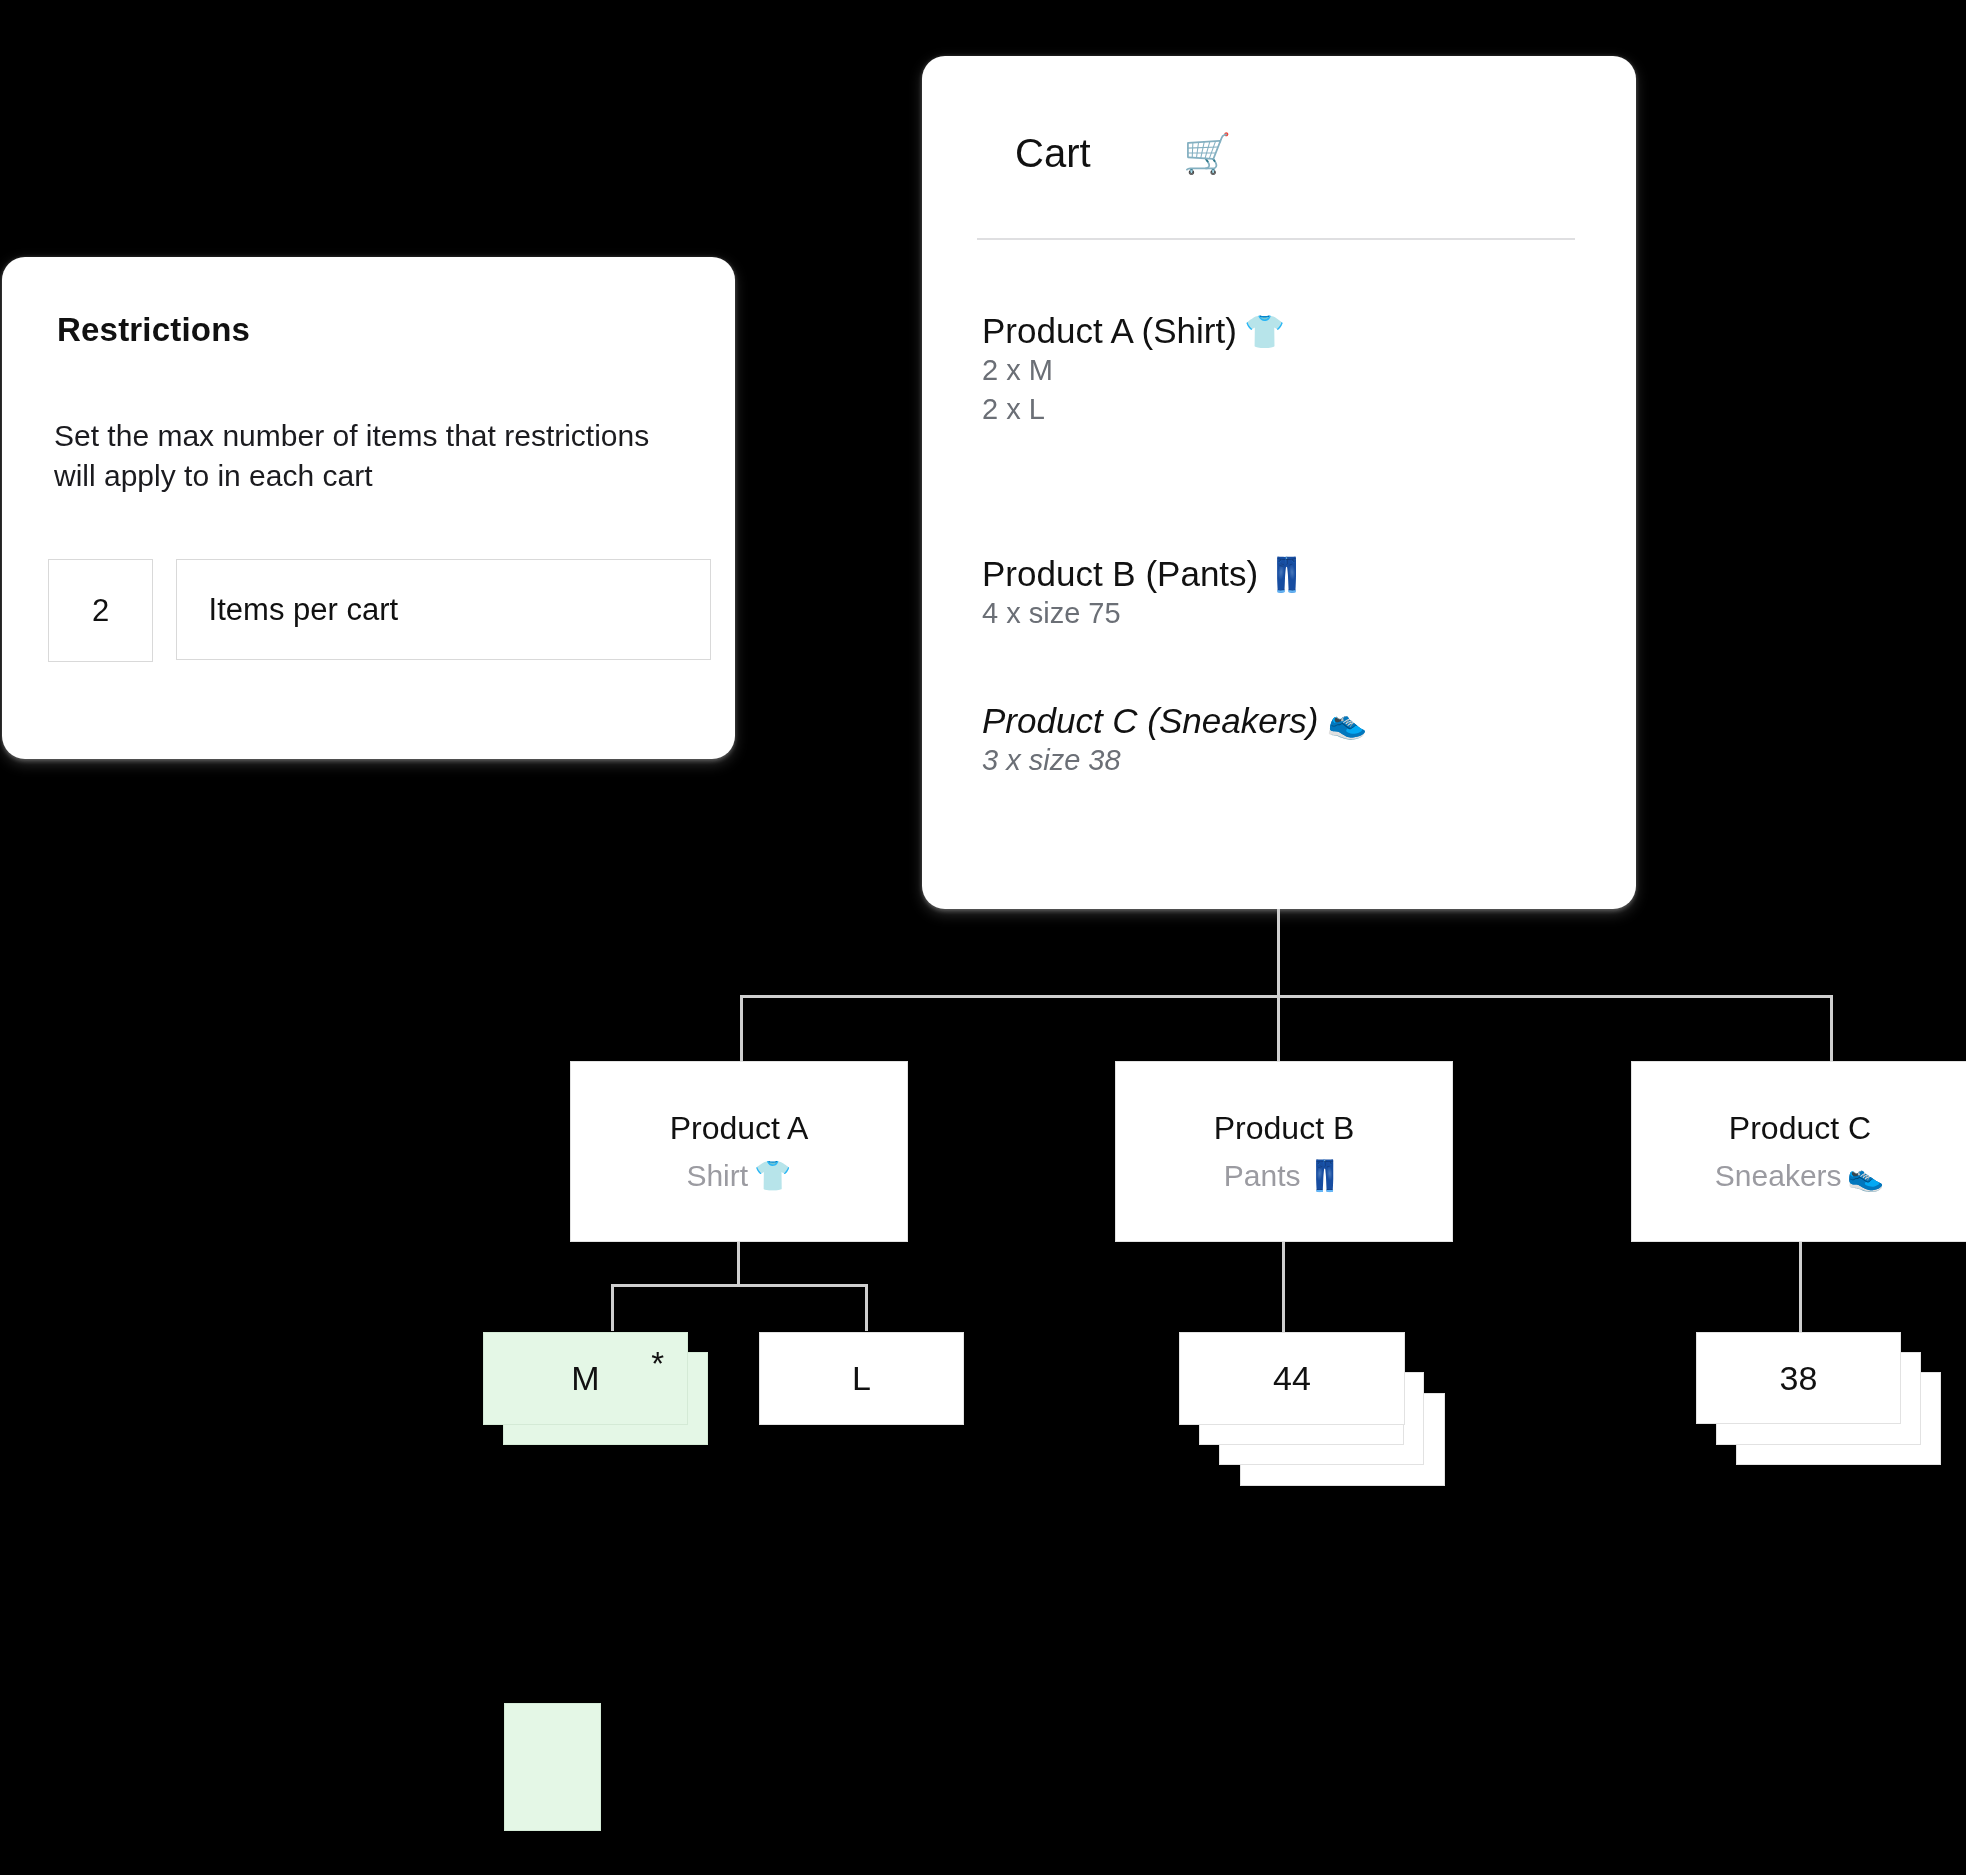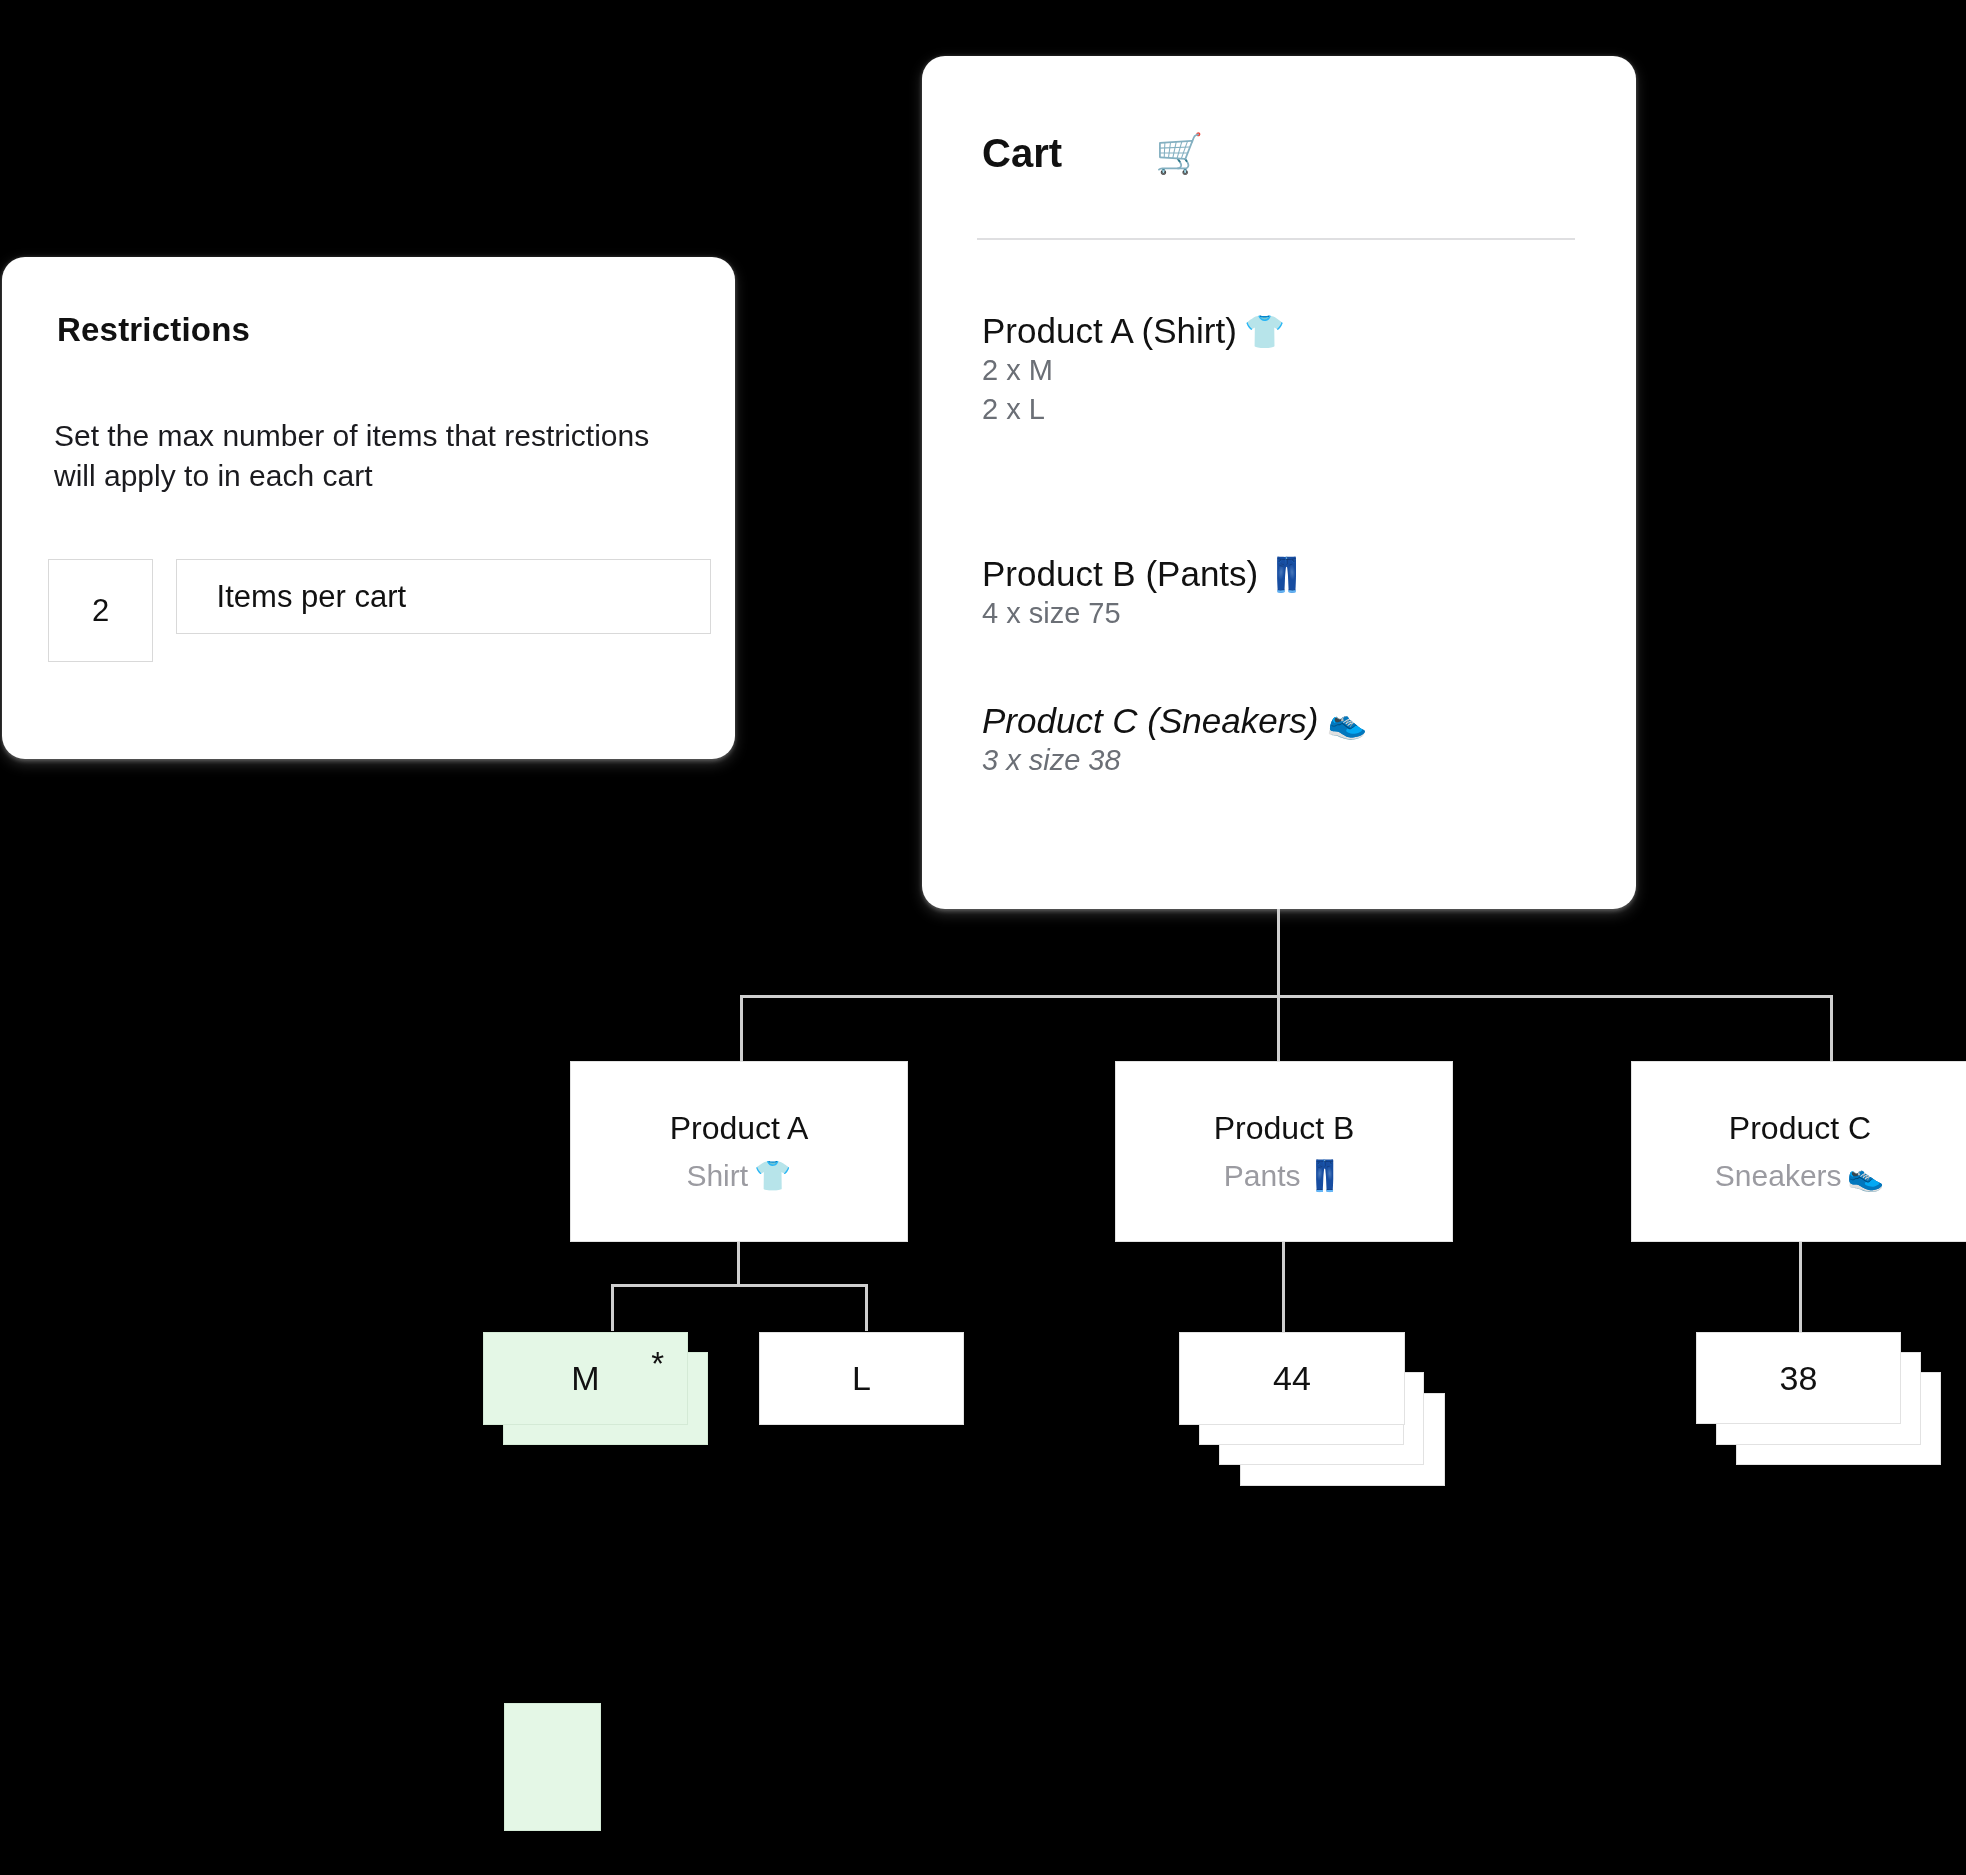--- a/index.html
+++ b/index.html
@@ -26,32 +26,32 @@
     position:absolute;left:54px;top:416px;width:615px;
     font-size:30px;line-height:1.32;color:#1b1b1f;font-weight:400;
   }
   .r-row{position:absolute;left:48px;top:559px;display:flex;align-items:stretch;}
   .r-qty{
     width:103px;height:101px;border:1.6px solid #d9d9d9;background:#fff;
     display:flex;align-items:center;justify-content:center;
     font-size:31px;color:#111;
   }
   .r-label{
-    margin-left:22.6px;width:535px;height:75px;border:1.6px solid #d9d9d9;background:#fff;
-    display:flex;align-items:center;padding-left:40px;box-sizing:border-box;
+    margin-left:22.6px;width:535px;height:101px;border:1.6px solid #d9d9d9;background:#fff;
+    display:flex;align-items:center;padding-left:32px;box-sizing:border-box;
     font-size:31px;color:#111;
   }
 
   
   #cart-card{left:922px;top:56px;width:714px;height:853px;}
   .cart-head{
     position:absolute;left:982px;top:118px;width:599px;height:70px;
     display:flex;align-items:center;
   }
-  .cart-title{font-size:40px;font-weight:700;color:#111;}
+  .cart-title{font-size:40px;font-weight:400;color:#111;margin-left:33px;}
   .cart-emoji{font-size:39px;margin-left:93px;line-height:1;}
   .cart-divider{
     position:absolute;left:977px;top:238px;width:598px;height:2.3px;background:#dfdfe1;
   }
   .cart-item{position:absolute;left:982px;width:607px;}
   .ci-title{font-size:35px;font-weight:400;color:#111;line-height:1.15;white-space:nowrap;}
   .ci-title .em{font-size:33px;margin-left:7.8px;}
   .ci-sub{font-size:29px;color:#6b6f76;line-height:1.32;margin-top:0;}
 
   

